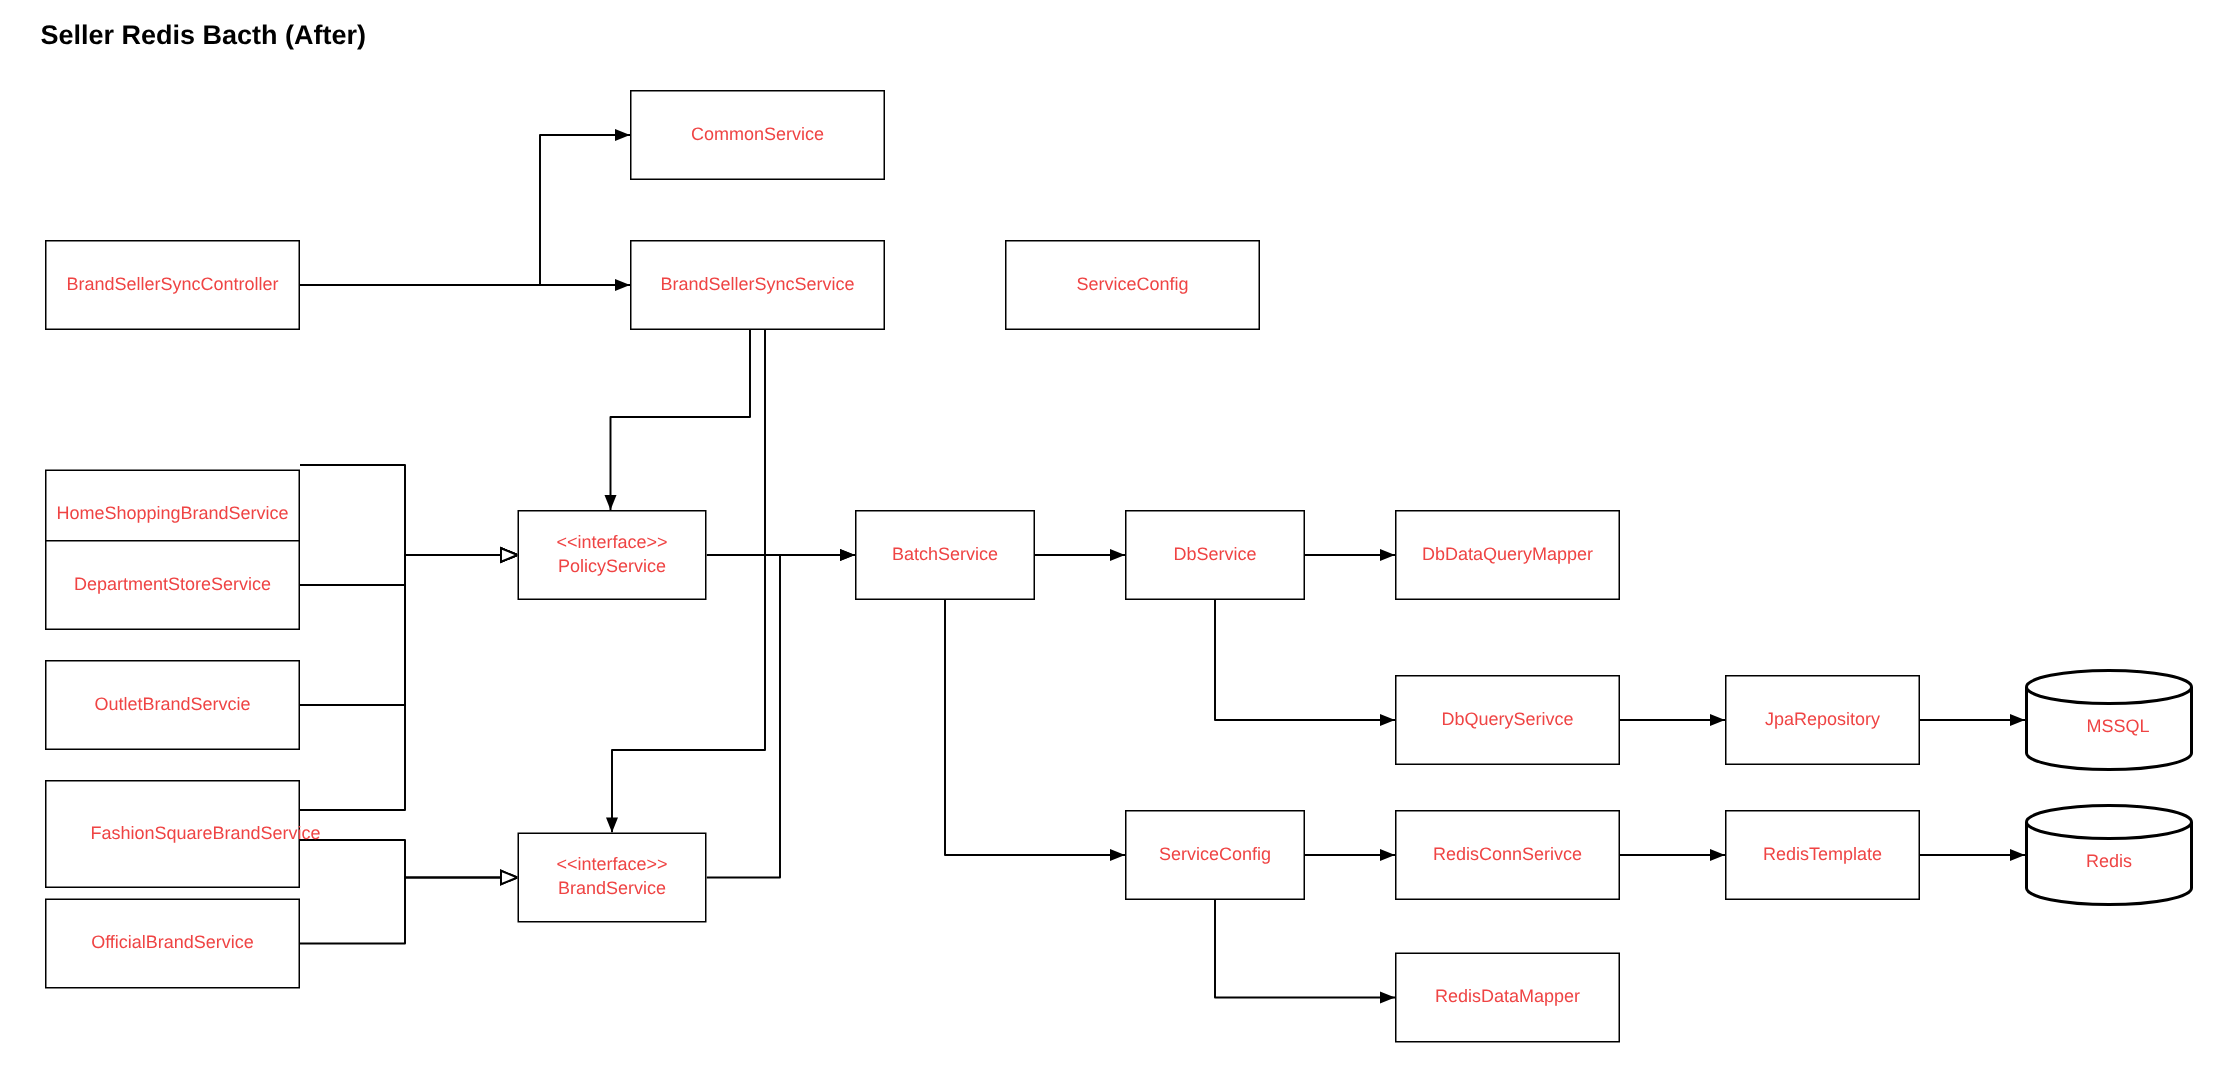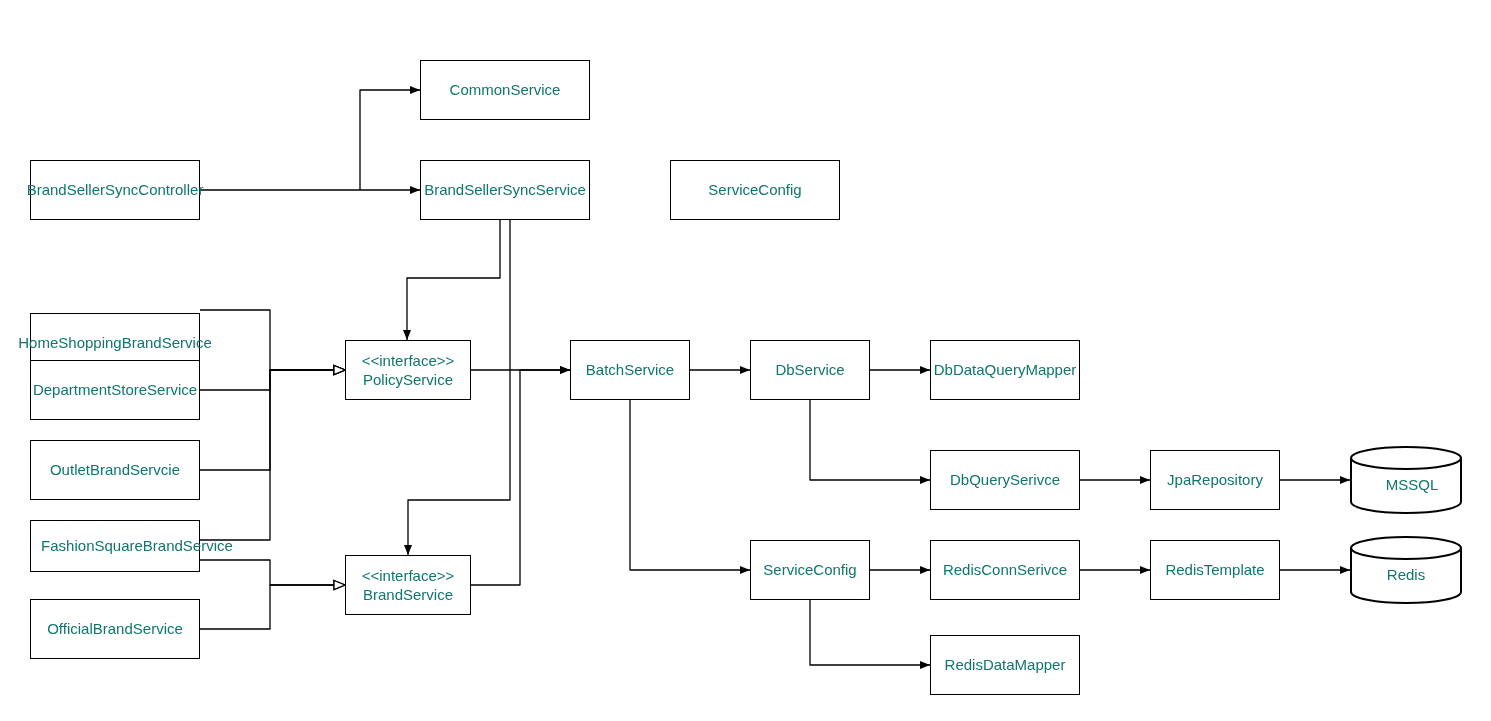--- a/index.html
+++ b/index.html
@@ -41,23 +41,23 @@
   .node {
     position: absolute;
     box-sizing: border-box;
     background: #ffffff;
     border: 1.3px solid #000000;
     display: flex;
     flex-direction: column;
     align-items: center;
     justify-content: center;
     text-align: center;
-    font-size: 15px;
+    font-size: 12px;
     line-height: 1.3;
-    color: #0f766e;
+    color: #ef4444;
     padding: 2px;
   }
   .node.cylinder {
     border: none;
     background: transparent;
     padding: 0;
   }
   .node.cylinder .cyl {
     position: absolute;
     left: 0; top: 0;
@@ -70,20 +70,21 @@
   }
   .node.cylinder .cyl-label {
     position: relative;
     padding-top: 10px;
   }
 </style>
 </head>
 <body>
 
 <div class="canvas">
+  <div class="diagram-title">Seller Redis Bacth (After)</div>
 
   <svg id="edge-layer" width="1491" height="721" viewBox="0 0 1491 721">
     <defs>
       <marker id="arrow-filled" markerUnits="userSpaceOnUse" markerWidth="14" markerHeight="12" refX="11" refY="5" orient="auto">
         <path d="M1,1 L11,5 L1,9 Z" fill="#000000"></path>
       </marker>
       <marker id="arrow-open" markerUnits="userSpaceOnUse" markerWidth="15" markerHeight="13" refX="12" refY="6" orient="auto">
         <path d="M1,1.5 L12,6 L1,10.5 Z" fill="#ffffff" stroke="#000000" stroke-width="1.3"></path>
       </marker>
     </defs>
@@ -128,21 +129,21 @@
       </div>
       <div class="node" style="left: 30px; top: 280px; width: 170px; height: 60px; margin-top: 33px;">
         <span>HomeShoppingBrandService</span>
       </div>
       <div class="node" style="left: 30px; top: 360px; width: 170px; height: 60px;">
         <span>DepartmentStoreService</span>
       </div>
       <div class="node" style="left: 30px; top: 440px; width: 170px; height: 60px; text-align: center;">
         <span>OutletBrandServcie</span>
       </div>
-      <div class="node" style="left: 30px; top: 520px; width: 170px; height: 52px; padding-left: 46px;">
+      <div class="node" style="left: 30px; top: 520px; width: 170px; height: 72px; padding-left: 46px;">
         <span>FashionSquareBrandService</span>
       </div>
       <div class="node" style="left: 30px; top: 599px; width: 170px; height: 60px;">
         <span>OfficialBrandService</span>
       </div>
       <div class="node" style="left: 345px; top: 340px; width: 126px; height: 60px;">
         <span>&lt;&lt;interface&gt;&gt;</span>
         <span>PolicyService</span>
       </div>
       <div class="node" style="left: 345px; top: 555px; width: 126px; height: 60px;">

